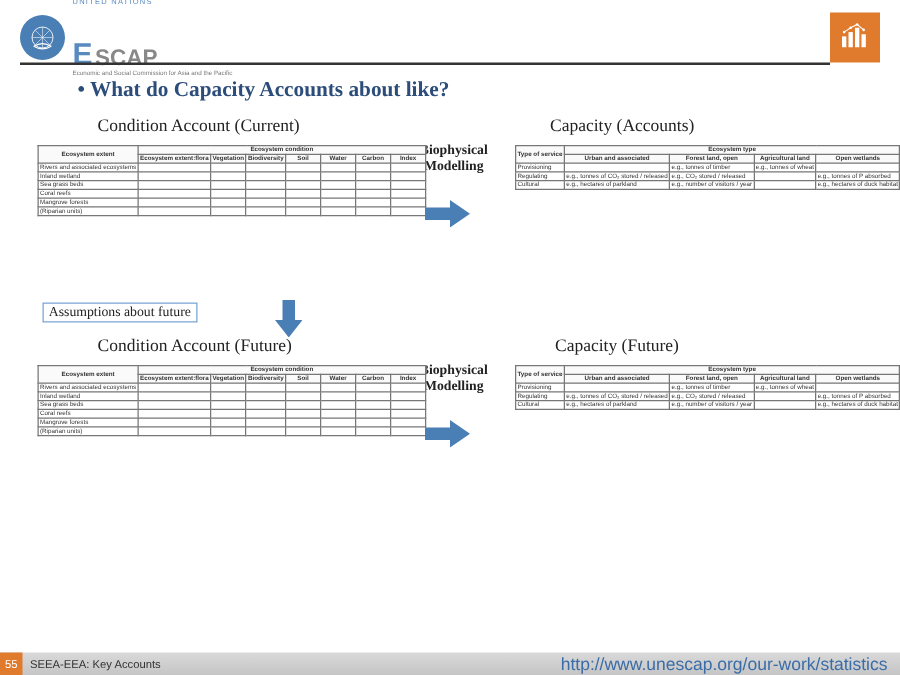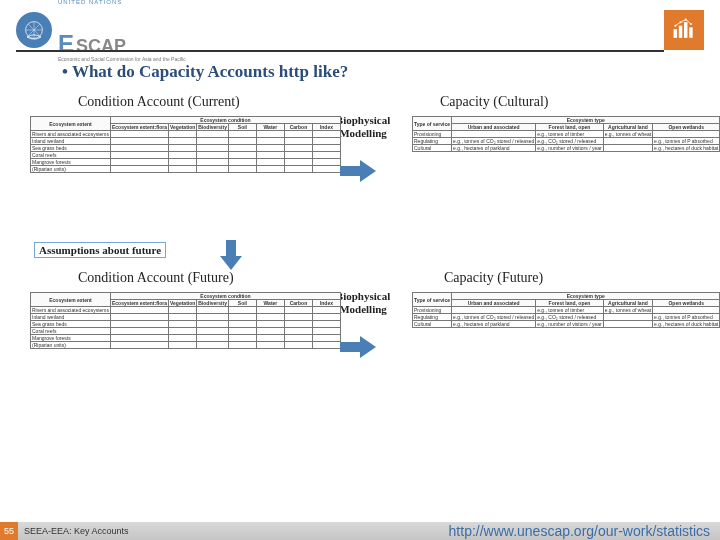--- a/index.html
+++ b/index.html
@@ -17,21 +17,21 @@
   .header-icon { width:40px; height:40px; background:#e07b2e; display:flex; align-items:center; justify-content:center; }
   .header-icon svg { width:26px; height:26px; }
   .header-rule { position:absolute; left:16px; right:56px; bottom:0; height:2px; background:#333; }
   .content { padding:10px 28px 0 40px; }
   .title { font-size:26px; color:#2c4d7a; margin:6px 0 14px 10px; }
   .bullet { font-size:17px; font-weight:bold; color:#2c4d7a; margin-left:22px; }
   .bullet::before { content:"• "; }
   .diagram { position:relative; margin-top:8px; height:340px; }
   .section-label { font-size:14px; color:#222; position:absolute; }
   .biophys { font-size:11px; font-weight:bold; color:#222; position:absolute; text-align:center; line-height:1.2; }
-  .assume { font-size:11px; font-weight:bold; color:#222; position:absolute; border:1px solid #7aa3d6; padding:1px 4px; background:#fff;}
+  .assume { font-size:11px; font-weight:normal; color:#222; position:absolute; border:1px solid #7aa3d6; padding:1px 4px; background:#fff;}
   .tbl { position:absolute; border-collapse:collapse; font-size:5px; font-family:Arial,sans-serif; color:#333; background:#fff;}
   .tbl td, .tbl th { border:1px solid #777; padding:0 1px; height:7px; white-space:nowrap; }
   .tbl th { font-weight:bold; background:#fafafa; }
   .tbl .eco-head { text-align:center; }
   .arrow { position:absolute; }
   .arrow-right { width:36px; height:22px; }
   .arrow-down { width:22px; height:30px; }
   .arrow-body { fill:#4a7fb5; }
   .footer { position:absolute; bottom:0; left:0; right:0; height:18px; background:linear-gradient(#d9d9d9,#c5c5c5); display:flex; align-items:center; padding:0 10px; font-size:9px; font-family:Arial,sans-serif; color:#333; }
   .pgnum { background:#e07b2e; color:#fff; width:18px; height:18px; display:flex; align-items:center; justify-content:center; margin-left:-10px; margin-right:6px; font-size:9px;}
@@ -69,26 +69,26 @@
         <circle cx="11" cy="6" r="1.2" fill="#fff"></circle>
         <circle cx="17" cy="3" r="1.2" fill="#fff"></circle>
         <circle cx="23" cy="8" r="1.2" fill="#fff"></circle>
         <path d="M5 10 L11 6 L17 3 L23 8" stroke="#fff" stroke-width="1" fill="none"></path>
       </svg>
   </div>
   <div class="header-rule"></div>
 </div>
 
 <div class="content">
-  <div class="bullet">What do Capacity Accounts http like?</div>
+  <div class="bullet">What do Capacity Accounts about like?</div>
 
   <div class="diagram">
 
     <div class="section-label" style="left:38px; top:4px;">Condition Account (Current)</div>
-    <div class="section-label" style="left:400px; top:4px;">Capacity (Cultural)</div>
+    <div class="section-label" style="left:400px; top:4px;">Capacity (Accounts)</div>
     <div class="section-label" style="left:404px; top:180px;">Capacity (Future)</div>
     <div class="section-label" style="left:38px; top:180px;">Condition Account (Future)</div>
 
     <div class="biophys" style="left:290px; top:24px; width:66px;">Biophysical<br>Modelling</div>
     <div class="biophys" style="left:290px; top:200px; width:66px;">Biophysical<br>Modelling</div>
     <div class="assume" style="left:-6px; top:152px;">Assumptions about future</div>
 
     <table class="tbl" id="cond1" style="left:-10px; top:26px;">
         <tbody>
           <tr>

